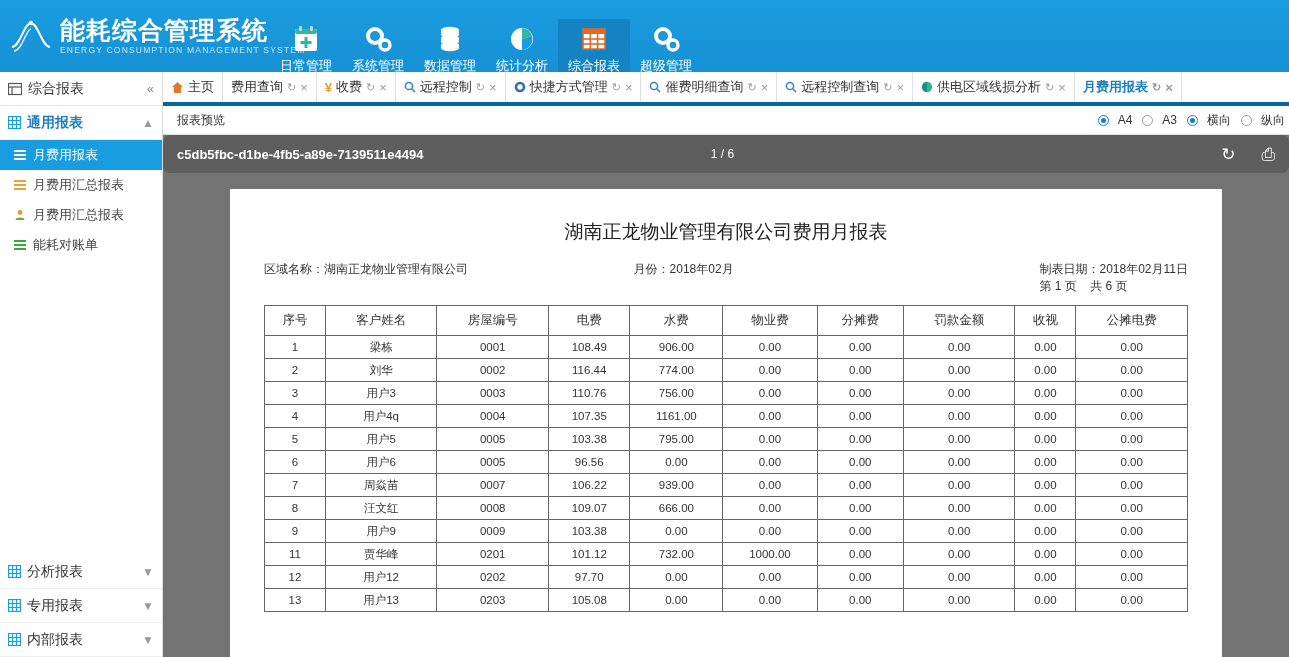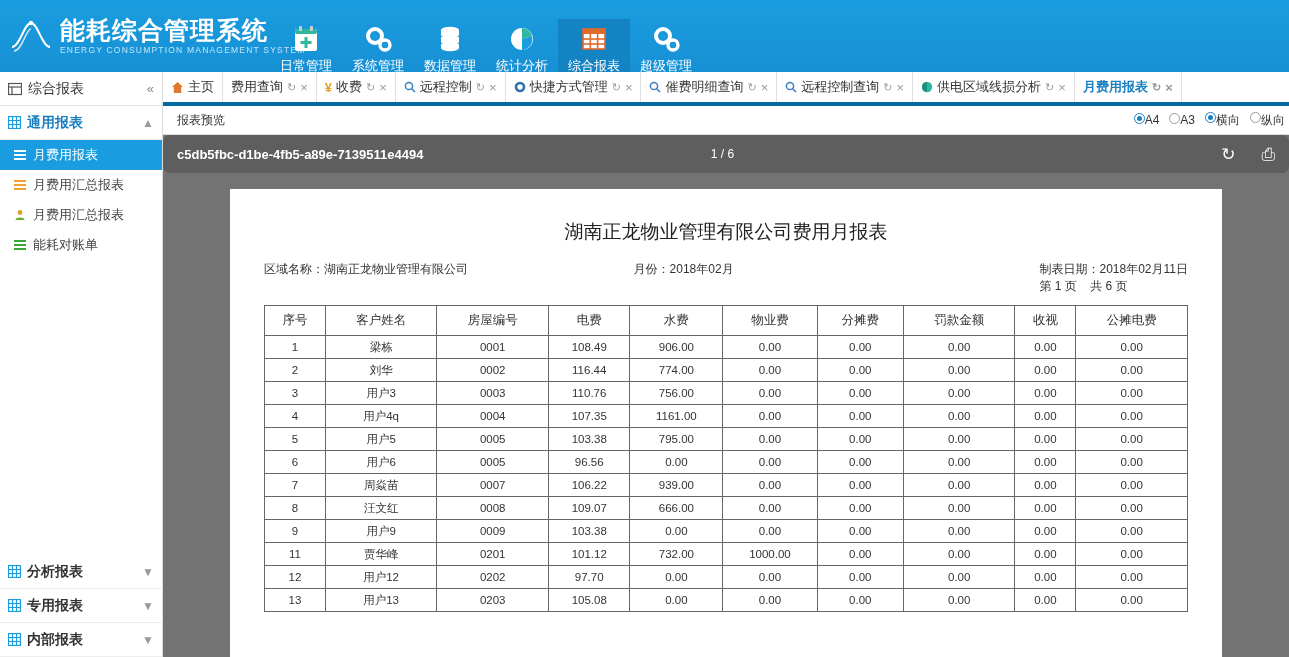--- a/index.html
+++ b/index.html
@@ -114,21 +114,21 @@
     height: 34px;
     display: flex;
     align-items: center;
     padding: 0 8px;
     font-size: 14px;
     font-weight: bold;
     color: #1a7fc1;
     border-bottom: 1px solid #eee;
     cursor: pointer;
   }
-  .group-header.collapsed { color: #333; font-weight: bold; }
+  .group-header.collapsed { color: #333; font-weight: normal; }
   .group-header .g-icon { margin-right: 6px; display:flex; color:#1a9de0; }
   .group-header.collapsed .g-icon { color:#1a9de0; }
   .group-header .caret { margin-left: auto; color:#999; font-size: 12px; }
   .menu-item {
     height: 30px;
     display: flex;
     align-items: center;
     padding-left: 14px;
     font-size: 13px;
     color: #444;
@@ -188,22 +188,22 @@
   .pb-right {
     margin-left: auto;
     display: flex;
     align-items: center;
     gap: 10px;
     padding-right: 4px;
     font-size: 12px;
   }
   .radio {
     display: flex;
-    align-items: flex-start;
-    gap: 0;
+    align-items: center;
+    gap: 9px;
     cursor: pointer;
   }
   .radio .dot {
     width: 11px; height: 11px;
     border-radius: 50%;
     border: 1px solid #9c9c9c;
     background: #fff;
     display: inline-block;
     position: relative;
   }

